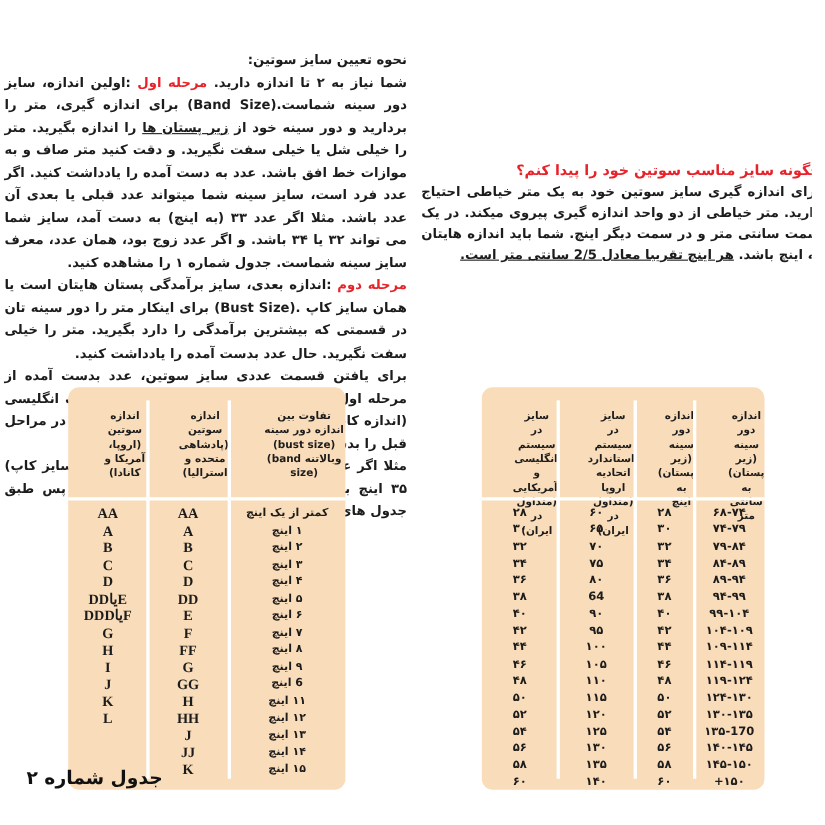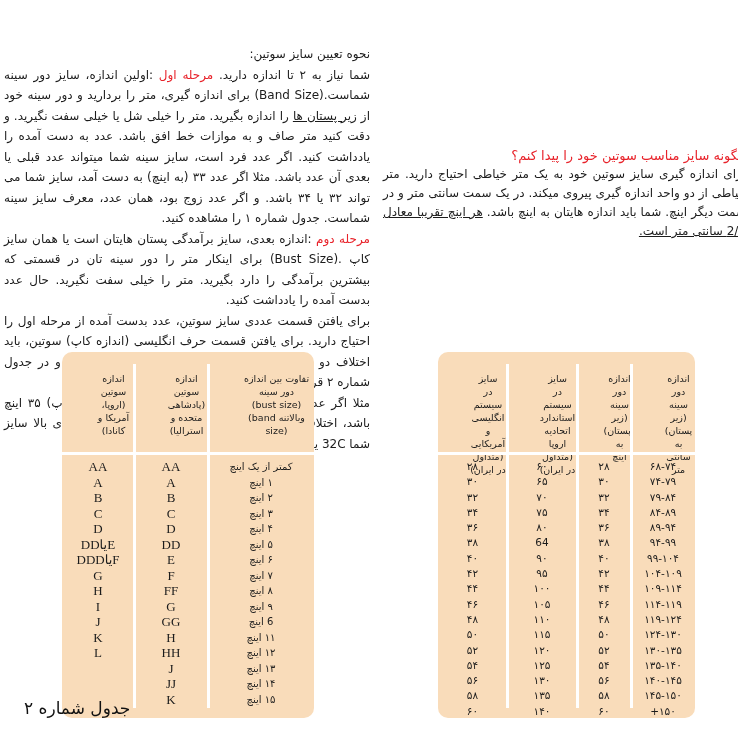--- a/index.html
+++ b/index.html
@@ -1,17 +1,17 @@
 <!DOCTYPE html>
 <html lang="fa"><head>
 <meta charset="utf-8">
 <style>
   html,body{margin:0;padding:0;background:#fff;}
   #canvas{position:relative;width:738px;height:750px;background:#ffffff;overflow:hidden;
-          font-family:"DejaVu Sans",sans-serif;font-weight:normal;color:#1c1c1c;}
+          font-family:"DejaVu Sans",sans-serif;font-weight:bold;color:#1c1c1c;}
   .textcol{position:absolute;direction:rtl;text-align:justify;}
   #leftcol{left:4px;top:44px;width:366px;font-size:12px;line-height:20.5px;}
   #rightcol{left:383px;top:146px;width:363px;font-size:12px;line-height:19px;}
   #leftcol p,#rightcol p{margin:0;padding:0;}
   .lead{text-align:right;}
   .red{color:#e8222a;}
   .heading-red{color:#e8222a;font-size:13px;text-align:right;margin:0 0 3px 0;}
   .u{text-decoration:underline;margin-top:16px;}
 
   .tablebox{position:absolute;background:#f9dcba;border-radius:10px;direction:rtl;}
@@ -128,21 +128,21 @@
         <div class="td c2">۱۱۰</div>
         <div class="td c3">۴۸</div>
         <div class="td c0">۱۲۴-۱۳۰</div>
         <div class="td c1">۵۰</div>
         <div class="td c2">۱۱۵</div>
         <div class="td c3">۵۰</div>
         <div class="td c0">۱۳۰-۱۳۵</div>
         <div class="td c1">۵۲</div>
         <div class="td c2">۱۲۰</div>
         <div class="td c3">۵۲</div>
-        <div class="td c0">۱۳۵-۱۴۰</div>
+        <div class="td c0">۱۳۵-170</div>
         <div class="td c1">۵۴</div>
         <div class="td c2">۱۲۵</div>
         <div class="td c3">۵۴</div>
         <div class="td c0">۱۴۰-۱۴۵</div>
         <div class="td c1">۵۶</div>
         <div class="td c2">۱۳۰</div>
         <div class="td c3">۵۶</div>
         <div class="td c0">۱۴۵-۱۵۰</div>
         <div class="td c1">۵۸</div>
         <div class="td c2">۱۳۵</div>

